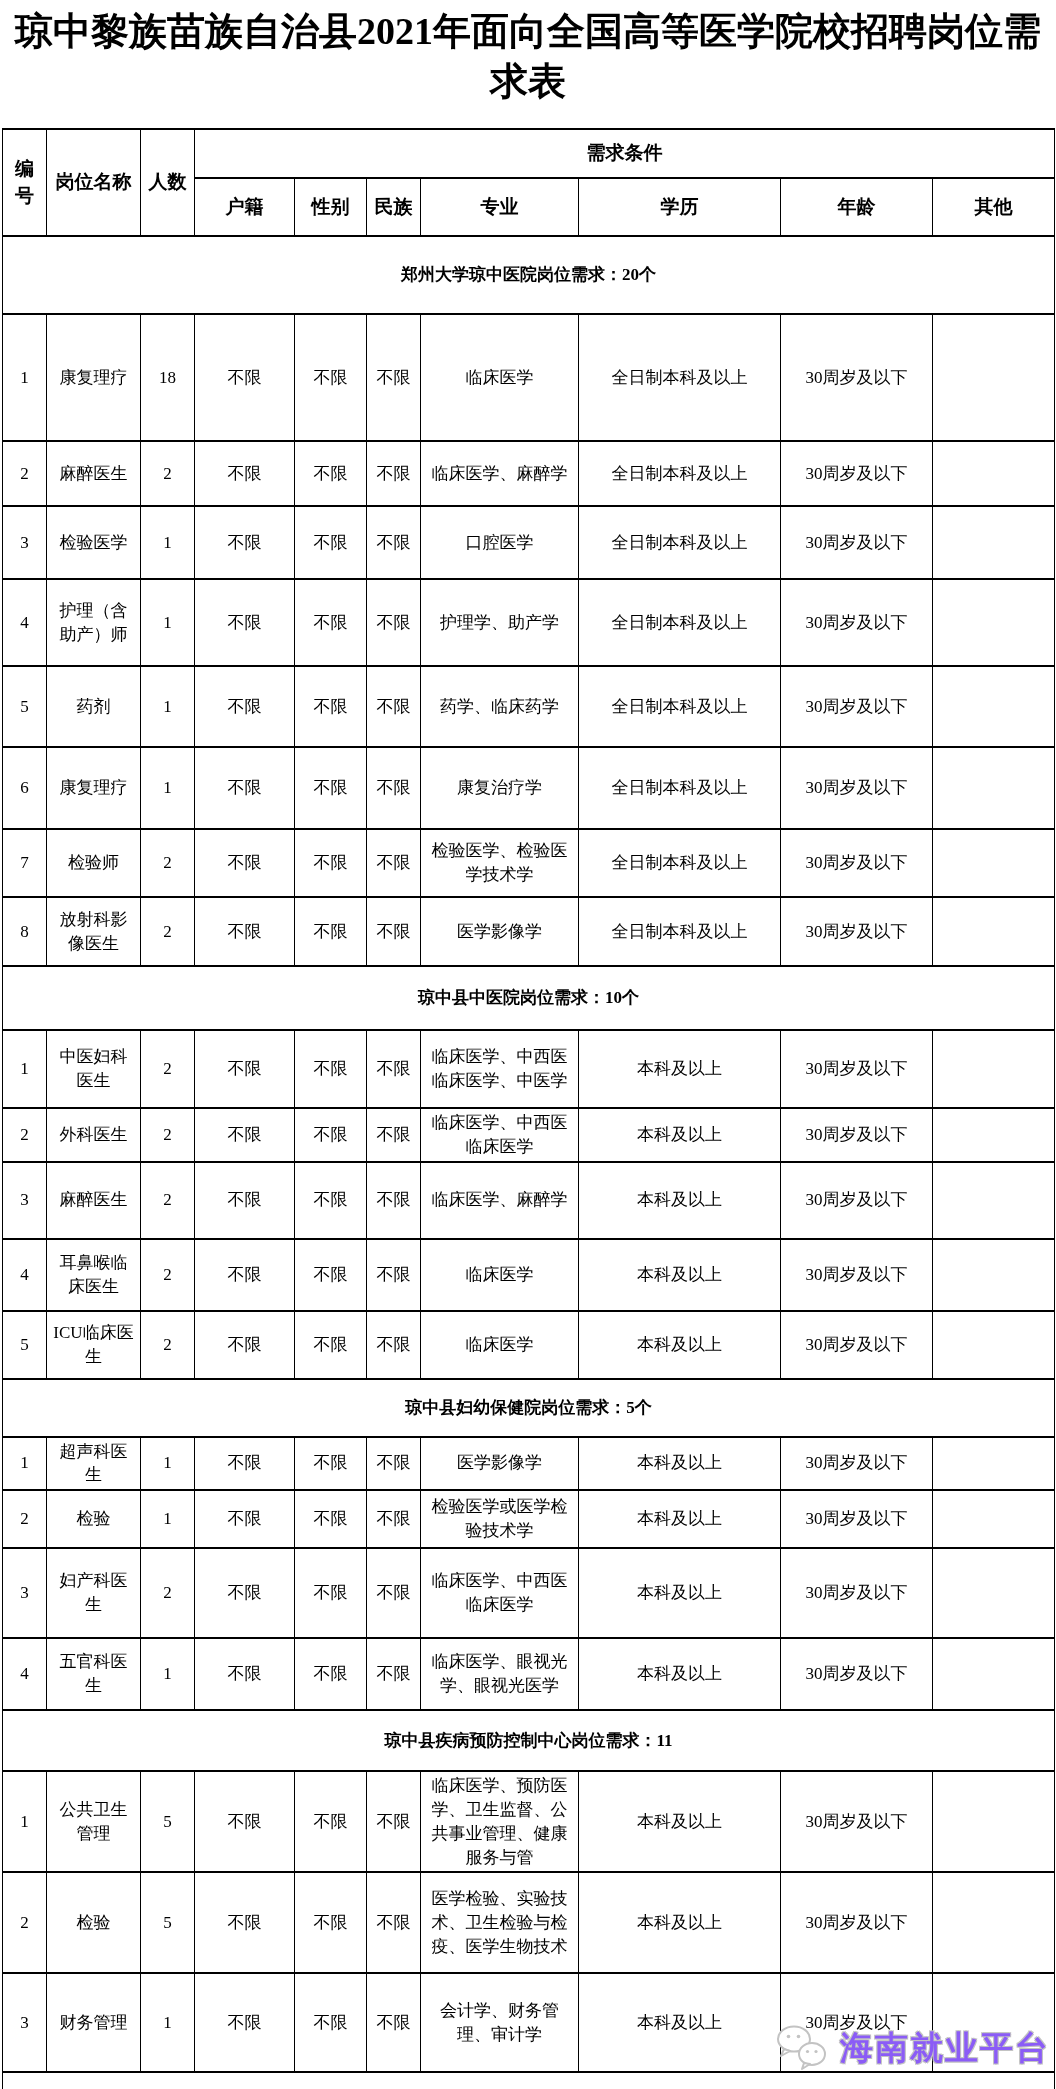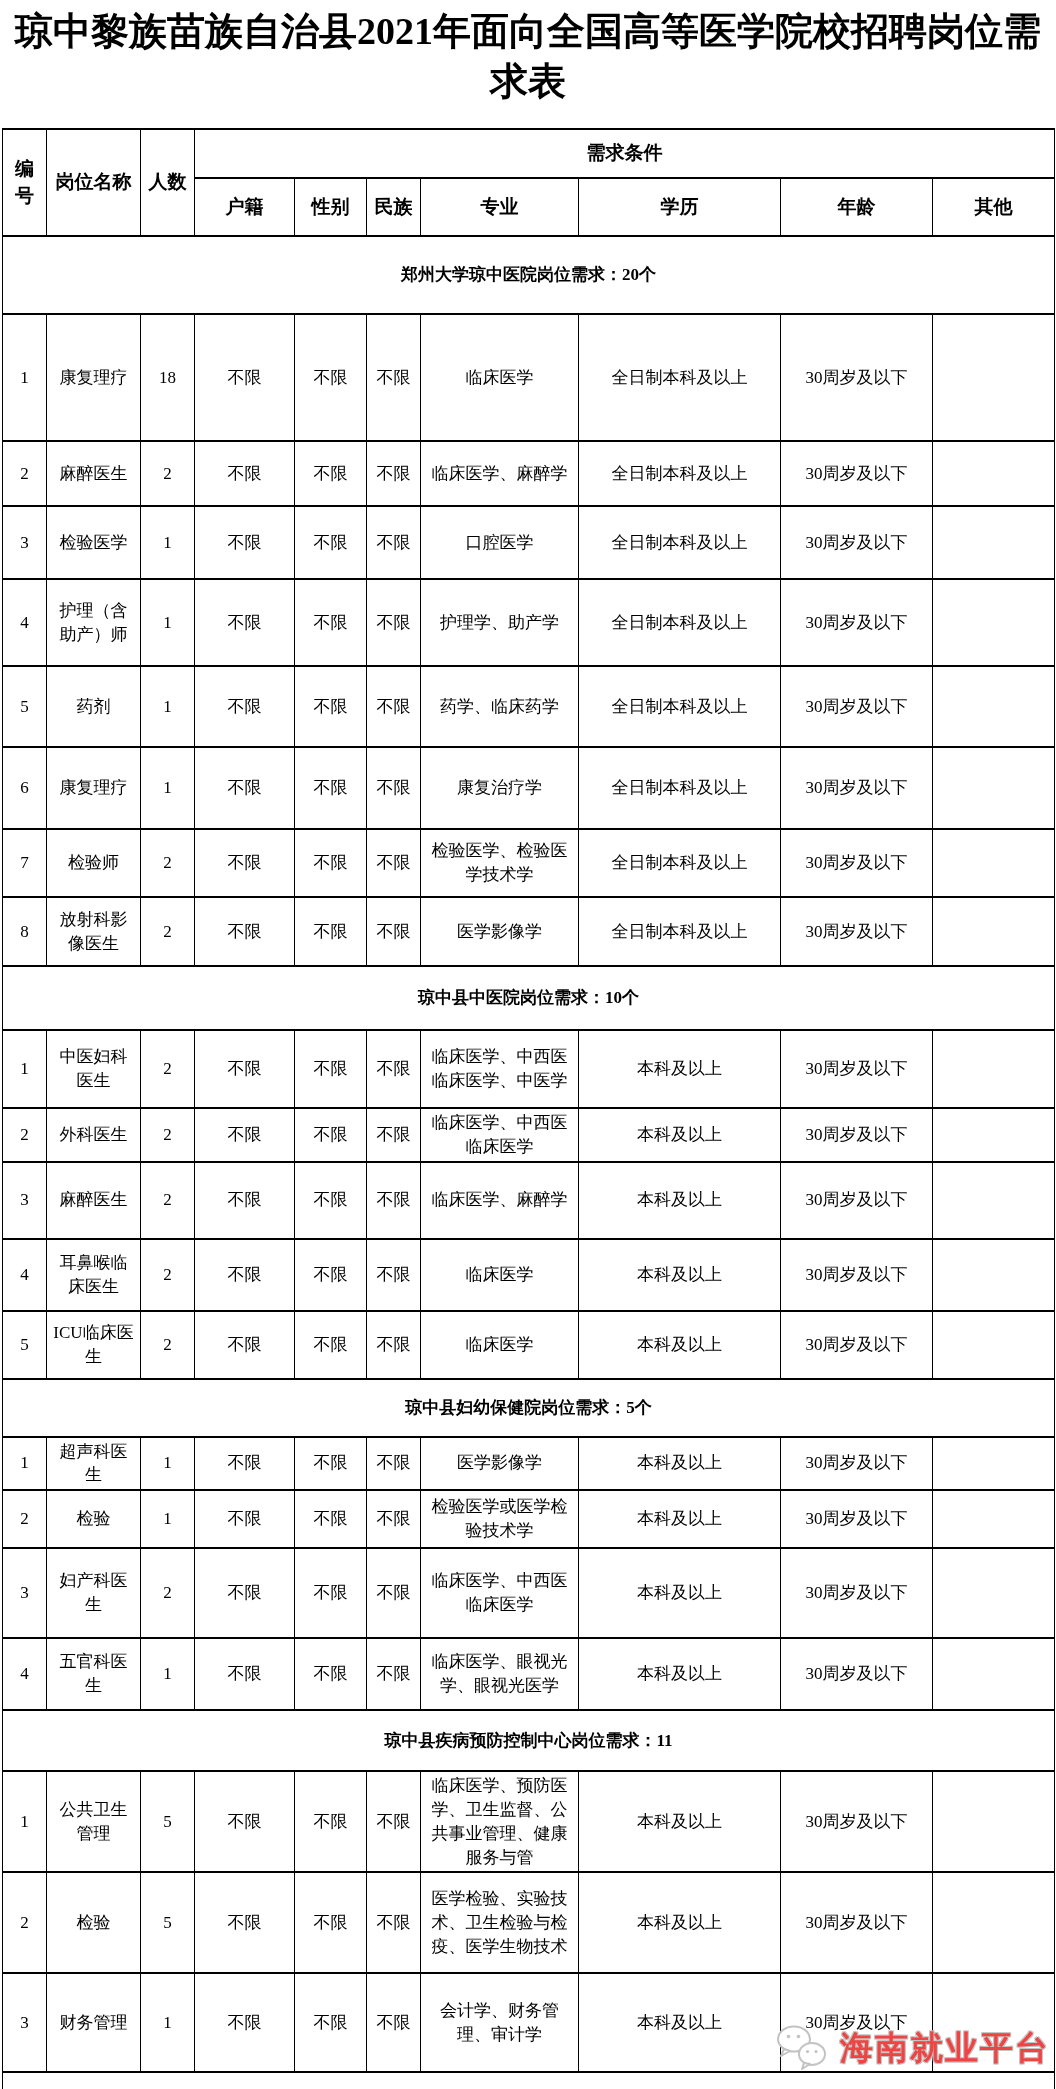--- a/index.html
+++ b/index.html
@@ -31,21 +31,21 @@
     padding-left:8px;
   }
   td.major-cell { padding:2px 8px;margin-top:48px; }
   td.footer-cell { font-weight:bold; font-size:20px; }
   .watermark {
     position:absolute; top:2024px; right:6px;
     display:flex; align-items:center; gap:8px;
     pointer-events:none;
   }
   .watermark .wm-text {
-    font-size:33px; font-weight:bold; color:#ef4444;
+    font-size:33px; font-weight:bold; color:#8b5cf6;
     text-shadow:
       -1px -1px 0 #c3c3c3, 1px -1px 0 #c3c3c3,
       -1px  1px 0 #c3c3c3, 1px  1px 0 #c3c3c3;
     letter-spacing:2px;
     white-space:nowrap;
   }
   .watermark svg { display:block; }
 </style>
 </head>
 <body>

